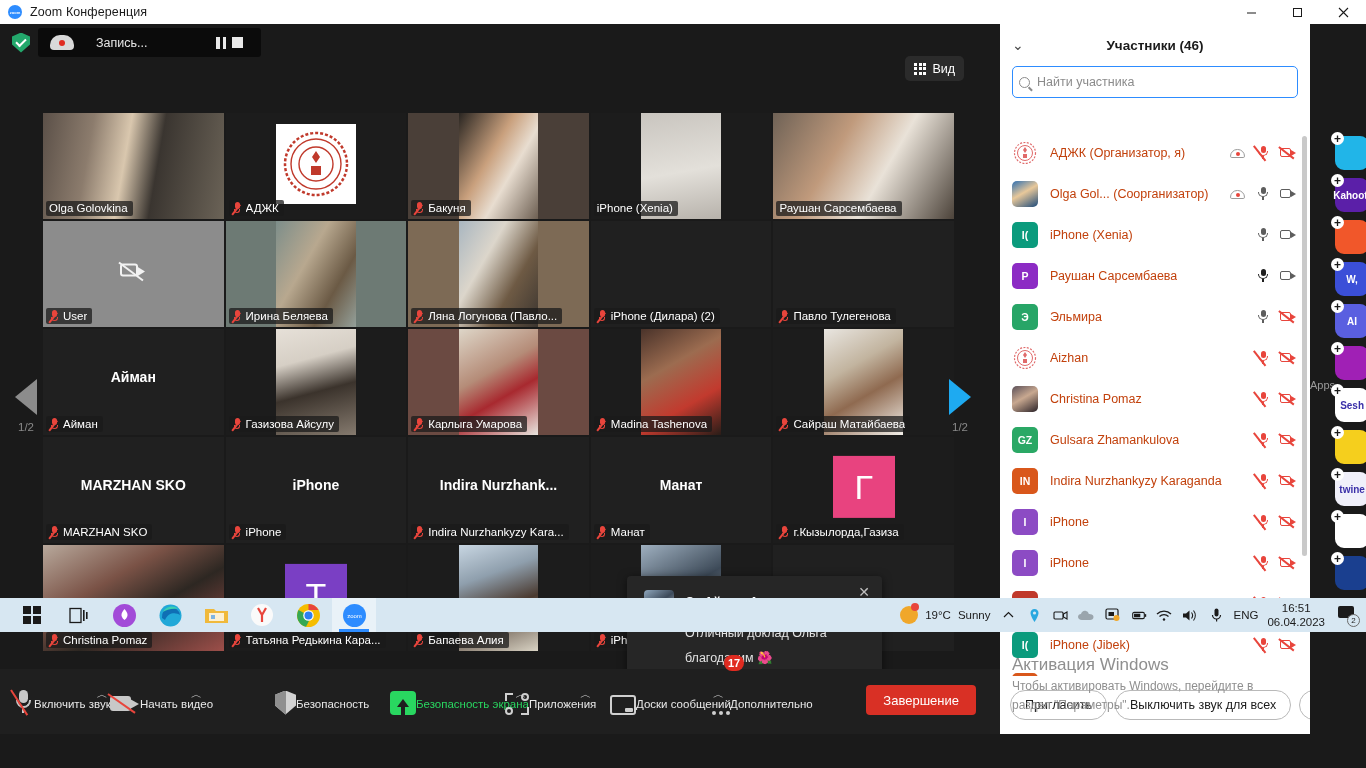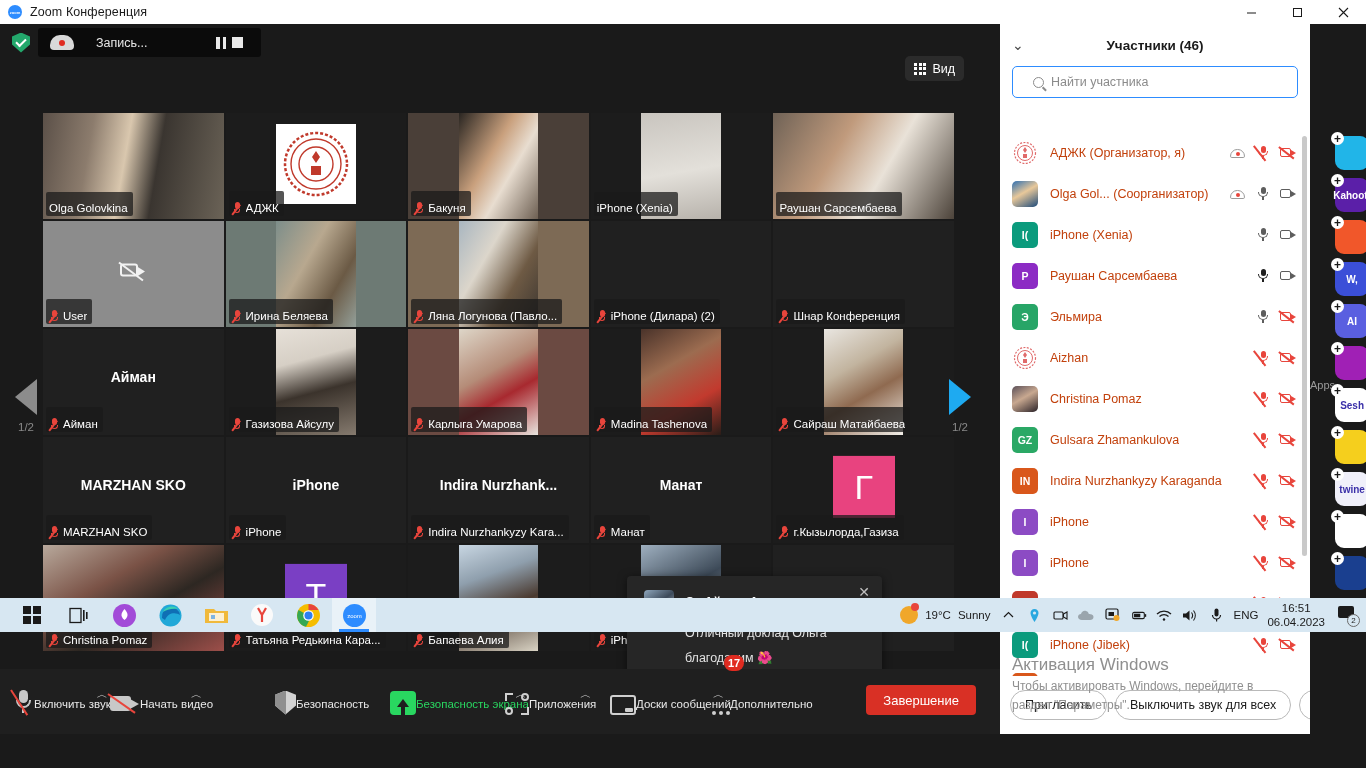--- a/index.html
+++ b/index.html
@@ -102,21 +102,21 @@
     position: absolute; inset: 0; background-size: cover; background-position: center;
   }
   .tile .centered-name {
     position: absolute; inset: 0; display: flex; align-items: center;
     justify-content: center; color: #fff; font-size: 14px; font-weight: bold;
     padding-bottom: 10px; text-align: center;
   }
   .tile .label {
     position: absolute; left: 3px; bottom: 3px; max-width: calc(100% - 8px);
     background: rgba(26,26,26,.74); color: #fff; font-size: 11.5px;
-    padding: 10px 5px 2px 3px; border-radius: 2px;
+    padding: 1px 5px 2px 3px; border-radius: 2px;
     display: flex; align-items: center; gap: 3px;
     white-space: nowrap; overflow: hidden; text-overflow: ellipsis;
   }
   .tile .label .nm { overflow: hidden; text-overflow: ellipsis; }
   .mic-mute {
     flex: none; width: 11px; height: 13px; position: relative; display:block;
   }
   .mic-mute::before {
     content: ""; position: absolute; left: 3px; top: 1px; width: 5px; height: 7px;
     background: #e8453c; border-radius: 3px;
@@ -301,21 +301,21 @@
   }
   .panel-head .chev {
     position: absolute; left: 12px; color: #4a4a4a; font-size: 14px; cursor: pointer;
   }
   .panel-title {
     width: 100%; text-align: center; font-size: 13.5px; font-weight: bold; color: #1b1b1b;
   }
   .search-wrap { padding: 0 12px; }
   .search-box {
     height: 32px; border: 1.6px solid #2d8cff; border-radius: 5px;
-    display: flex; align-items: center; padding: 0 20px; gap: 7px; justify-content: center;
+    display: flex; align-items: center; padding: 0 6px; gap: 7px; justify-content: center;
   }
   .search-box .mag {
     width: 11px; height: 11px; border: 1.6px solid #8b8b8b; border-radius: 50%;
     position: relative; flex: none;
   }
   .search-box .mag::after {
     content:""; position:absolute; right:-4px; bottom:-3px; width:5px; height:1.6px;
     background:#8b8b8b; transform: rotate(45deg);
   }
   .search-box input {
@@ -598,21 +598,21 @@
               <span class="mic-stand"></span>
             </span>
             <span class="nm">iPhone (Дилара) (2)</span>
           </div>
         </div>
         <div class="tile" style="background: rgb(32, 32, 32);">
           <div class="label">
             <span class="mic-mute">
               <span class="mic-stand"></span>
             </span>
-            <span class="nm">Шнар Конференция</span>
+            <span class="nm">Павло Тулегенова</span>
           </div>
         </div>
         <div class="tile" style="background: rgb(32, 32, 32);">
           <div class="centered-name">Айман</div>
           <div class="label">
             <span class="mic-mute">
               <span class="mic-stand"></span>
             </span>
             <span class="nm">Айман</span>
           </div>

